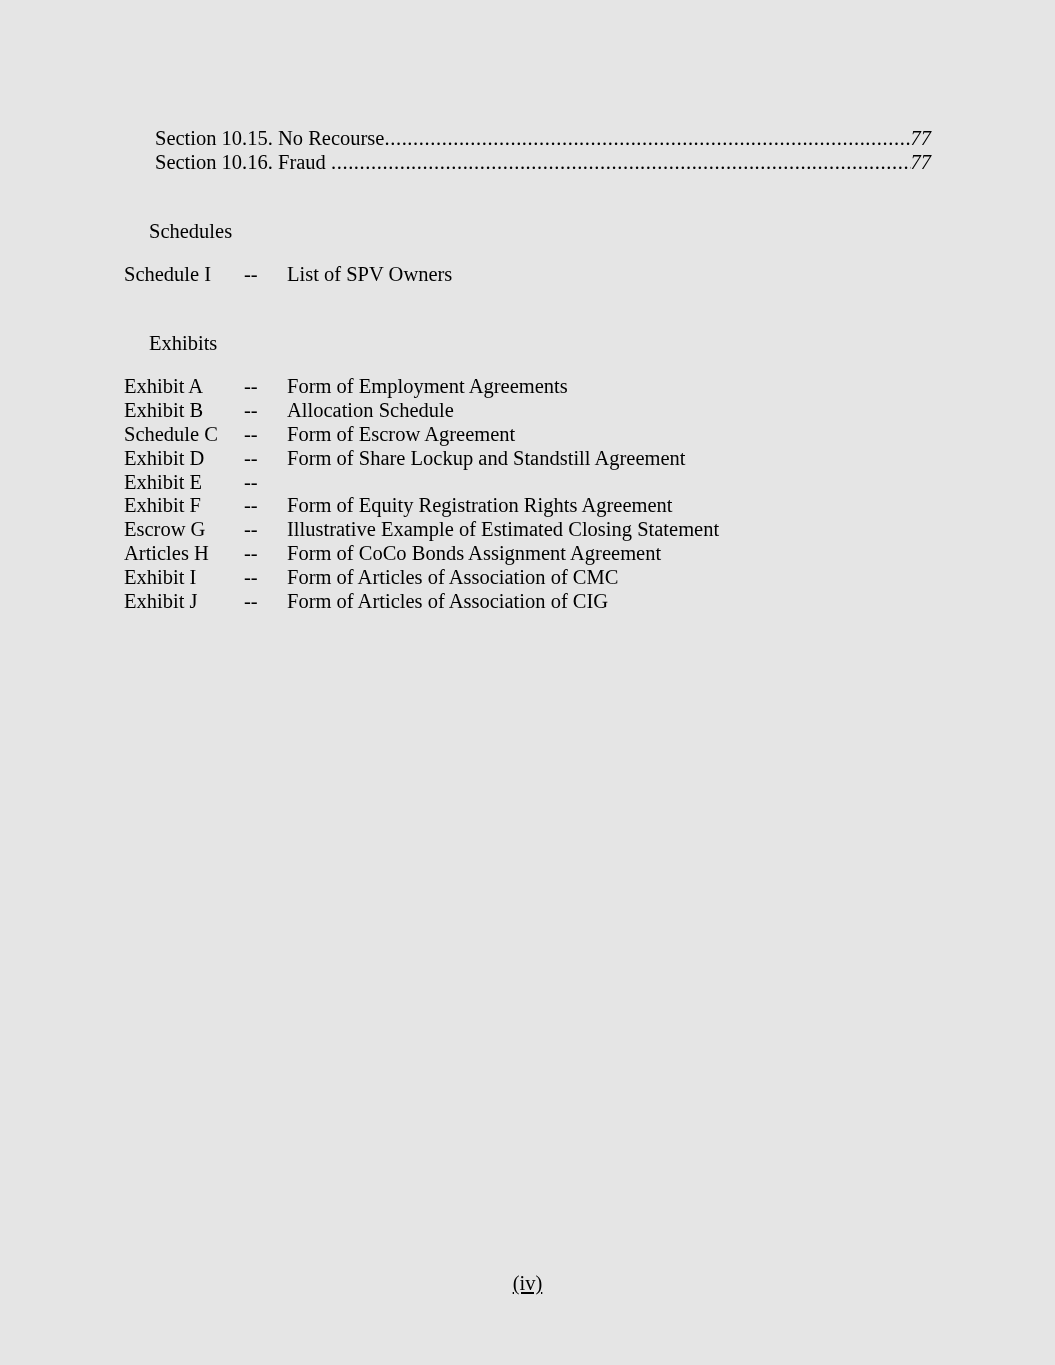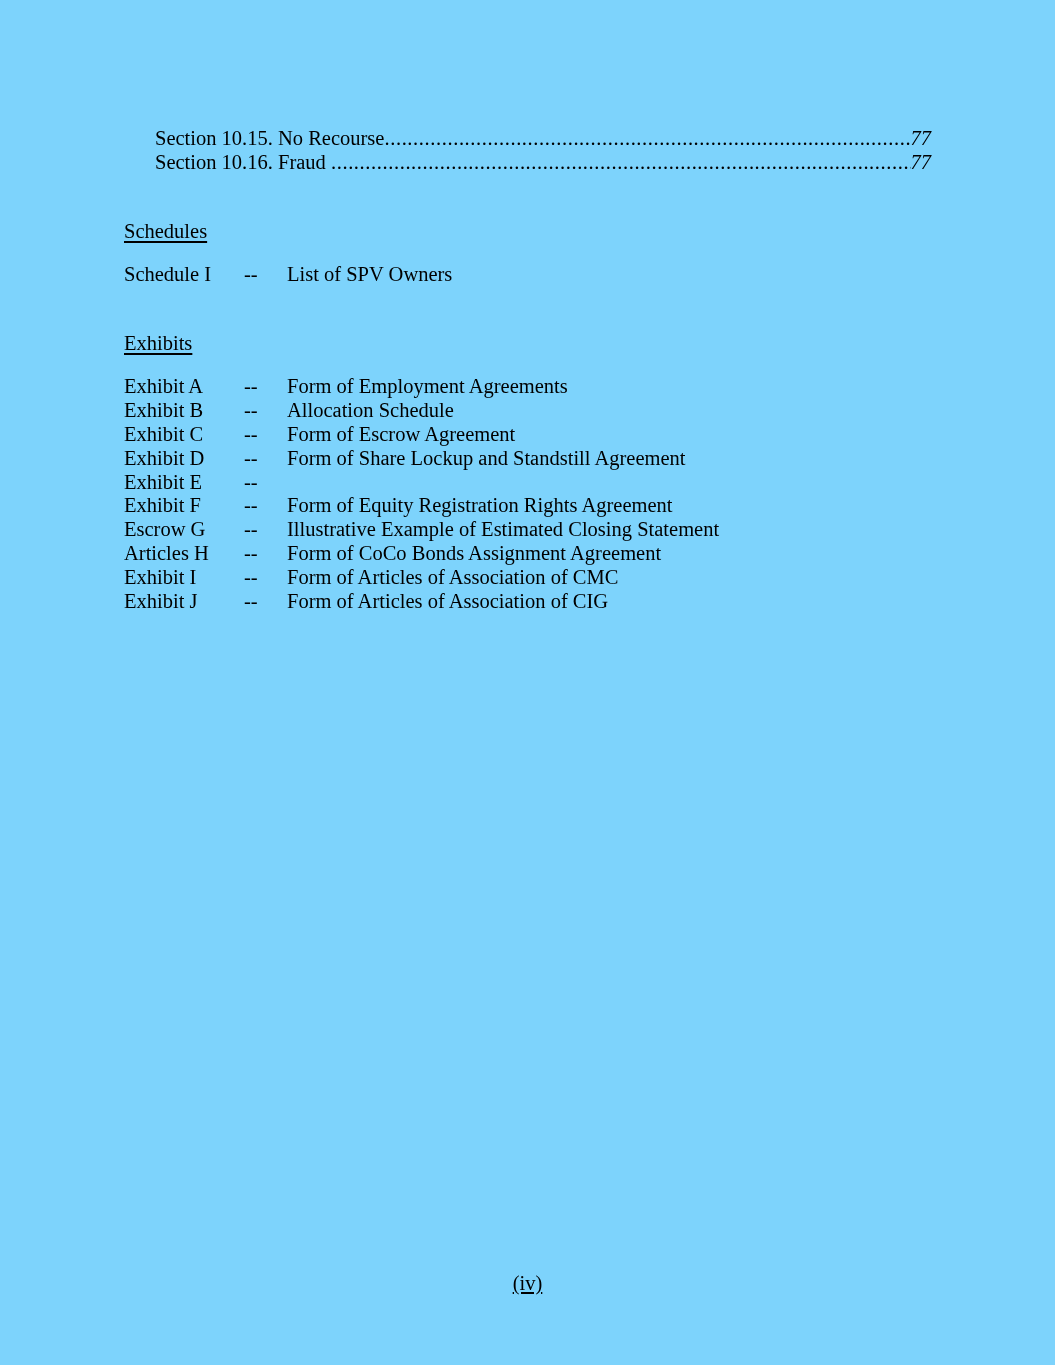--- a/index.html
+++ b/index.html
@@ -4,21 +4,21 @@
 <style>
   html, body {
     margin: 0;
     padding: 0;
     background: #ffffff;
   }
   .page {
     position: relative;
     width: 1055px;
     height: 1365px;
-    background: #7dd3fc;
+    background: #e5e5e5;
     overflow: hidden;
     font-family: "Liberation Serif", "DejaVu Serif", serif;
     font-size: 20.5px;
     color: #000000;
   }
   .content {
     position: absolute;
     left: 124px;
     top: 126px;
     width: 807px;
@@ -35,22 +35,22 @@
     flex: 1;
     overflow: hidden;
     white-space: nowrap;
     letter-spacing: 0.6px;
   }
   .toc-page { white-space: nowrap; font-style: italic; }
 
   
   .heading {
     line-height: 24px;
-    text-decoration: underline;
     text-underline-offset: 3px;
+    margin-left: 25px;
   }
   .heading-schedules { margin-top: 45px; }
   .heading-exhibits  { margin-top: 44px; }
 
   
   .ref-list { margin-top: 20px; }
   .ref-row {
     display: grid;
     grid-template-columns: 113px 36px auto;
     line-height: 23.9px;
@@ -112,21 +112,21 @@
           <span class="col-title">Form of Employment Agreements</span>
         </div>
 
         <div class="ref-row">
           <span class="col-label">Exhibit B</span>
           <span class="col-dash">--</span>
           <span class="col-title">Allocation Schedule</span>
         </div>
 
         <div class="ref-row">
-          <span class="col-label">Exhibit C</span>
+          <span class="col-label">Schedule C</span>
           <span class="col-dash">--</span>
           <span class="col-title">Form of Escrow Agreement</span>
         </div>
 
         <div class="ref-row">
           <span class="col-label">Exhibit D</span>
           <span class="col-dash">--</span>
           <span class="col-title">Form of Share Lockup and Standstill Agreement</span>
         </div>
 

